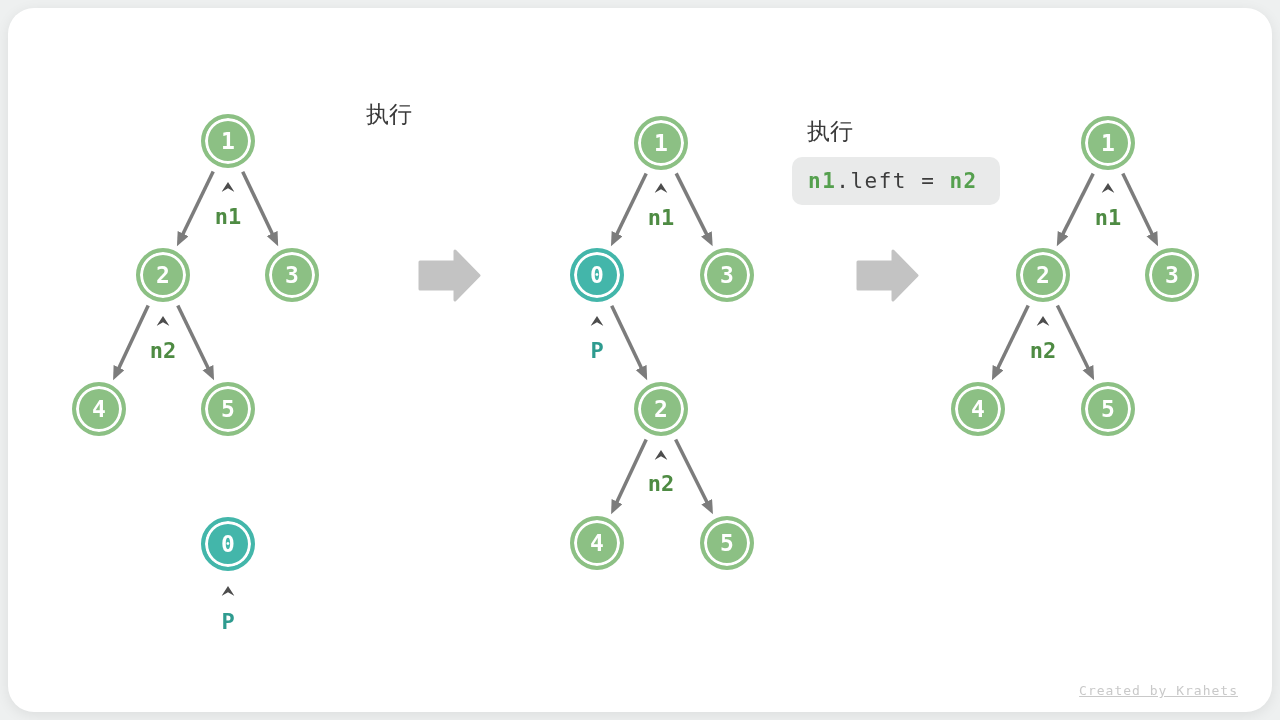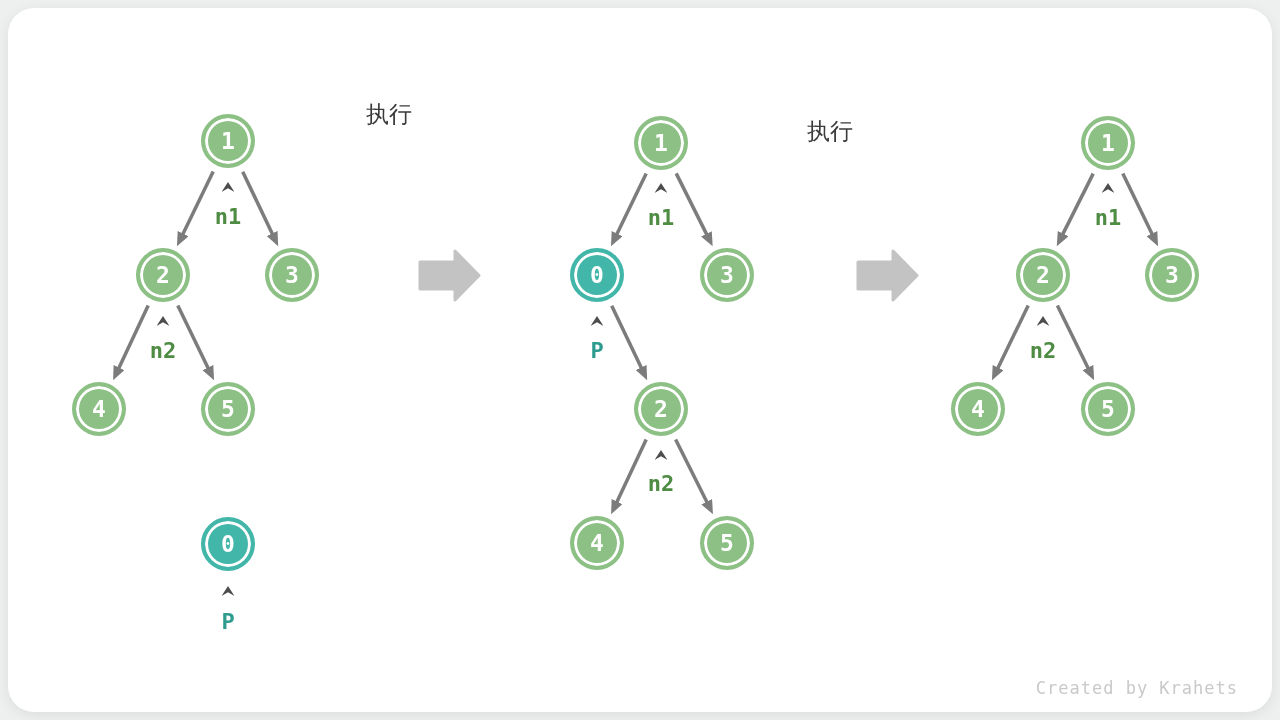--- a/index.html
+++ b/index.html
@@ -41,21 +41,21 @@
          font-family:"DejaVu Sans",sans-serif;}
   .code-box{position:absolute;background:var(--code-bg);border-radius:10px;
          font-family:"DejaVu Sans Mono",monospace;font-size:21px;color:var(--code-text);
          letter-spacing:1.5px;display:flex;flex-direction:column;justify-content:center;
          padding:4px 16px;}
   .code-line{line-height:36px;white-space:pre;}
   .kw-green{color:var(--code-green);font-weight:700;}
   .kw-teal{color:var(--code-teal);font-weight:700;}
 
   .credit{position:absolute;right:42px;bottom:22px;font-family:"DejaVu Sans Mono",monospace;
-         font-size:17px;letter-spacing:1px;color:var(--credit-gray);}
+         font-size:13px;letter-spacing:1px;color:var(--credit-gray);text-decoration:underline;}
 </style>
 </head>
 <body>
 
 <div class="canvas">
   <div class="card"></div>
 
   <svg class="edges" width="1280" height="720">
     <defs>
       <marker id="ah" markerUnits="userSpaceOnUse" markerWidth="16" markerHeight="14" refX="2" refY="6" orient="auto">
@@ -117,16 +117,19 @@
     <div class="node green" style="left:978px;top:409px">4</div>
     <div class="node green" style="left:1108px;top:409px">5</div>
     <div class="caret" style="left:1108px;top:188px"></div>
     <div class="ref-label green" style="left:1108px;top:217px">n1</div>
     <div class="caret" style="left:1043px;top:321px"></div>
     <div class="ref-label green" style="left:1043px;top:350px">n2</div>
 
     <div class="exec-title" style="left:366px;top:99px">执行</div>
 
     <div class="exec-title" style="left:807px;top:116px">执行</div>
+    <div class="code-box" style="left:792px;top:157px;width:208px;height:48px">
+      <div class="code-line"><span class="kw-green">n1</span><span>.left = </span><span class="kw-green">n2</span></div>
+    </div>
 
     <div class="credit">Created by Krahets</div>
   </div>
 </div>
 
 </body></html>

